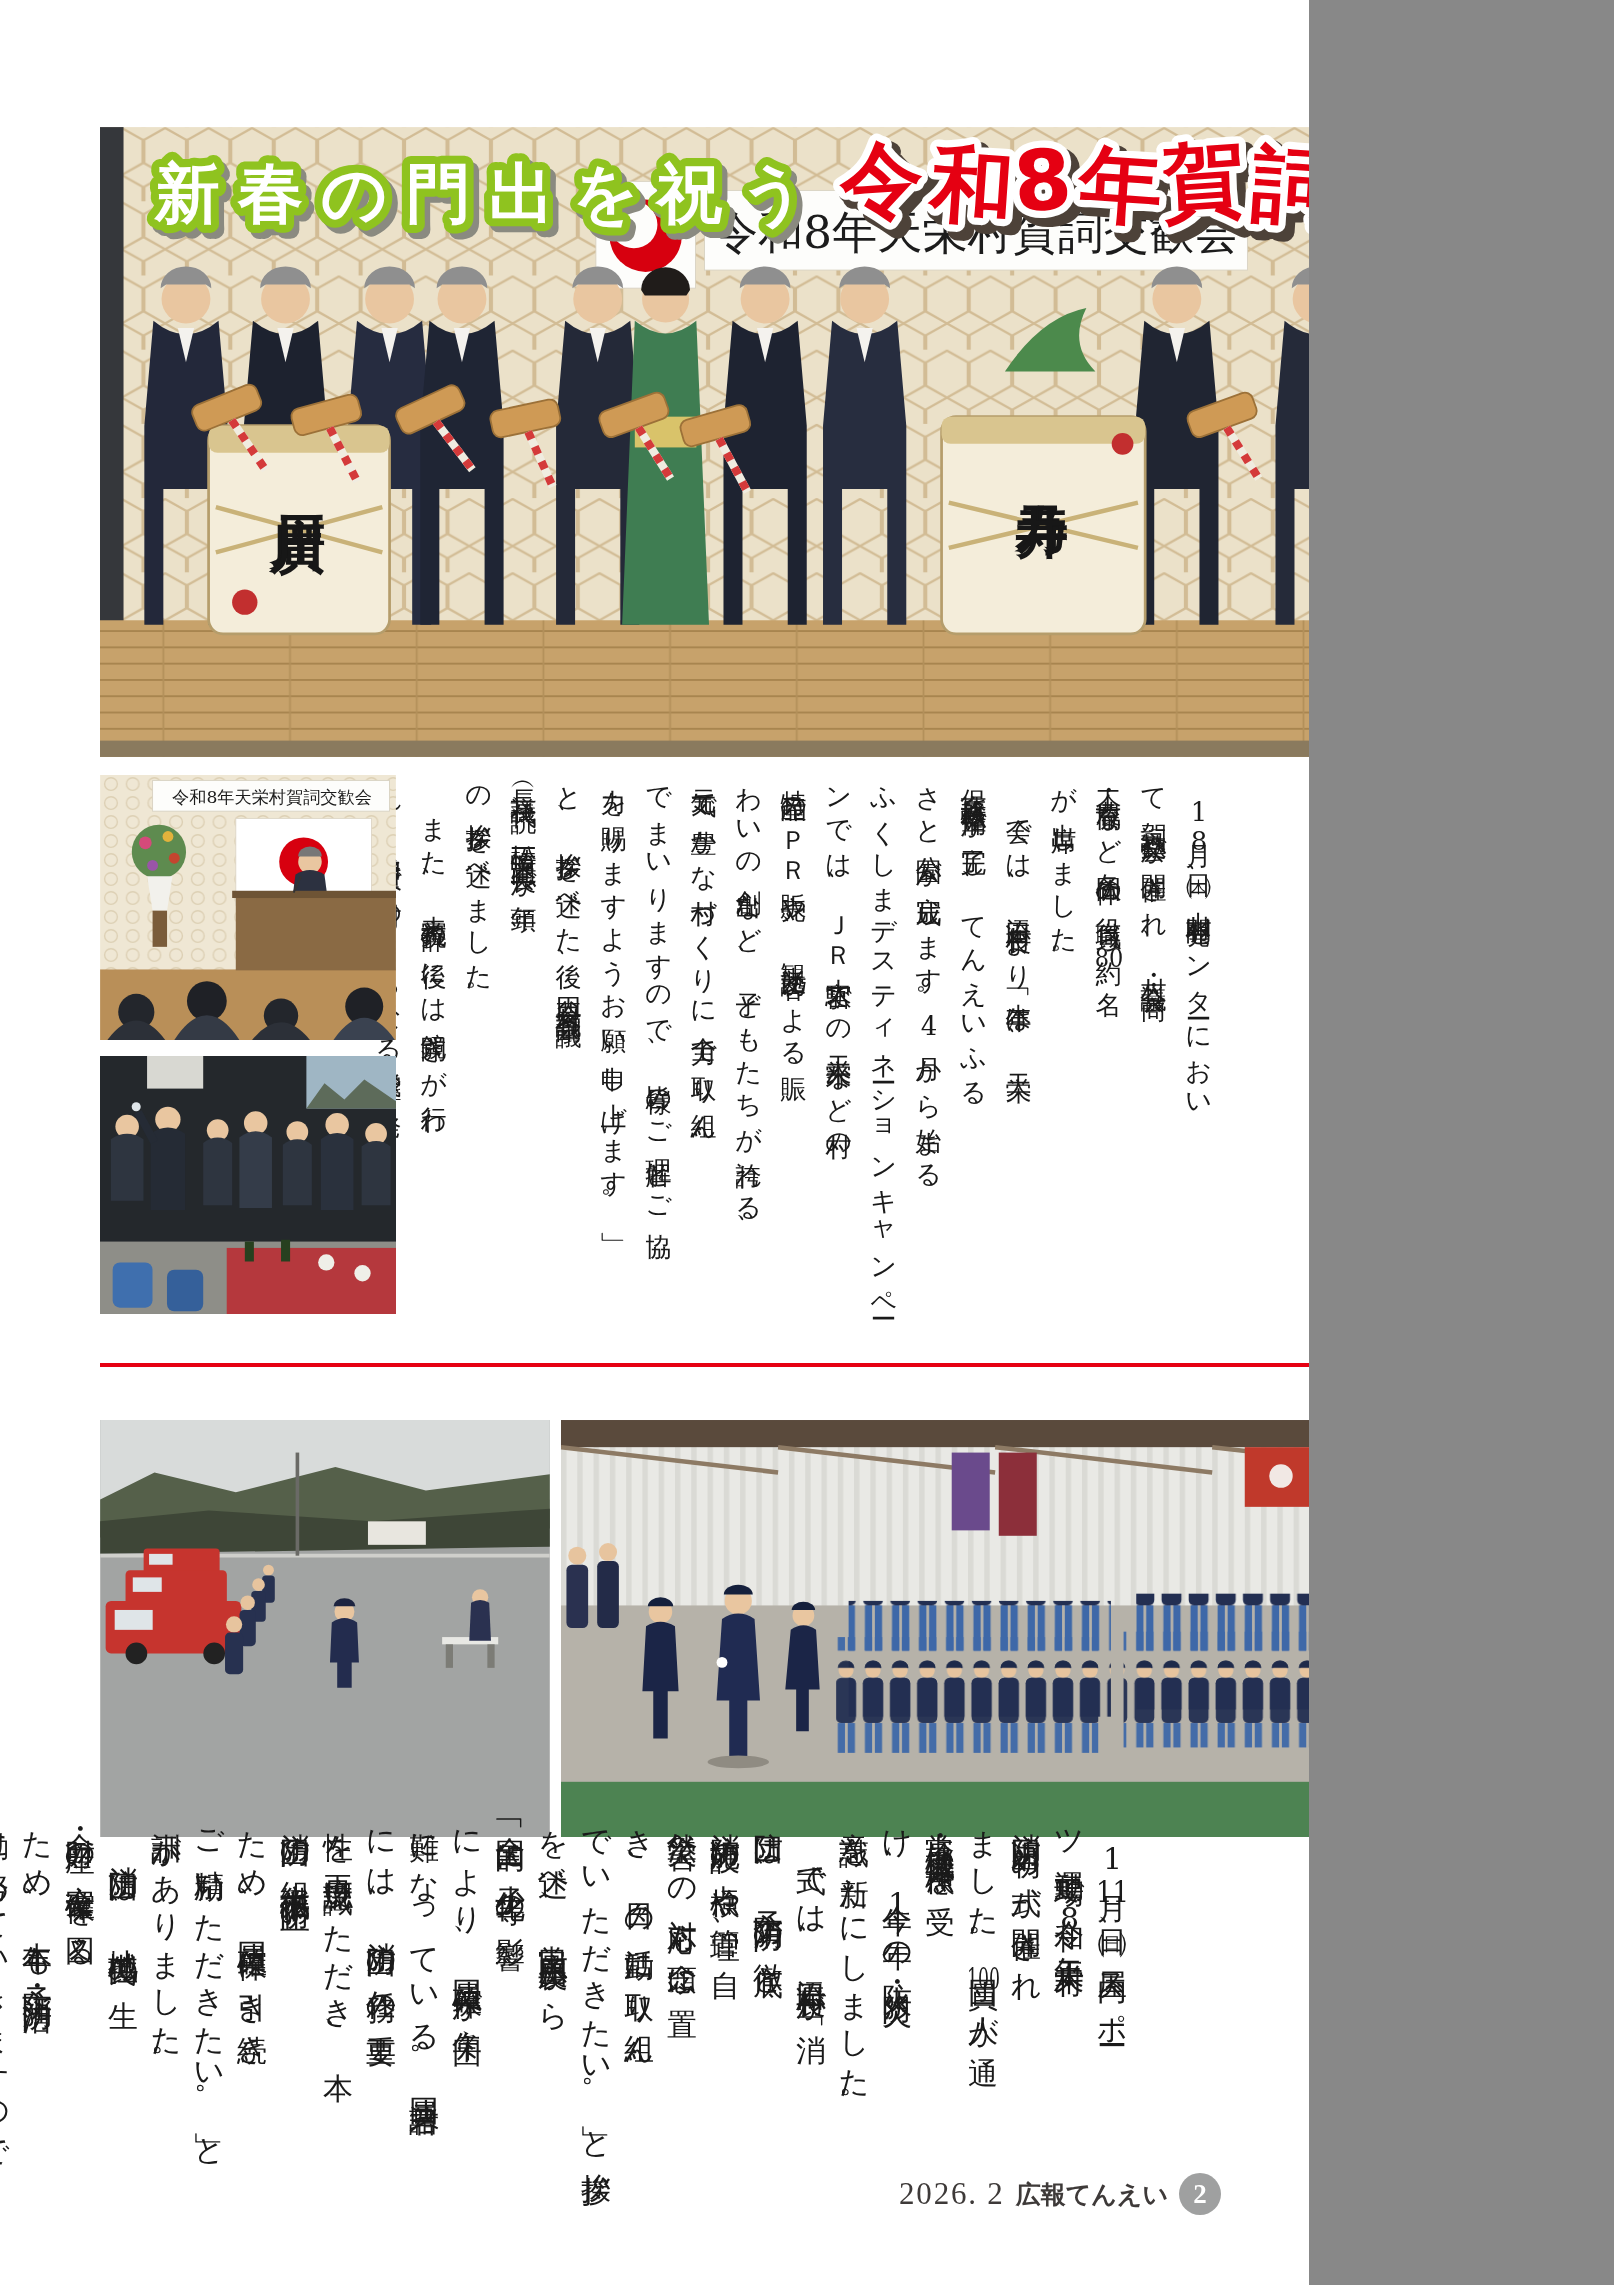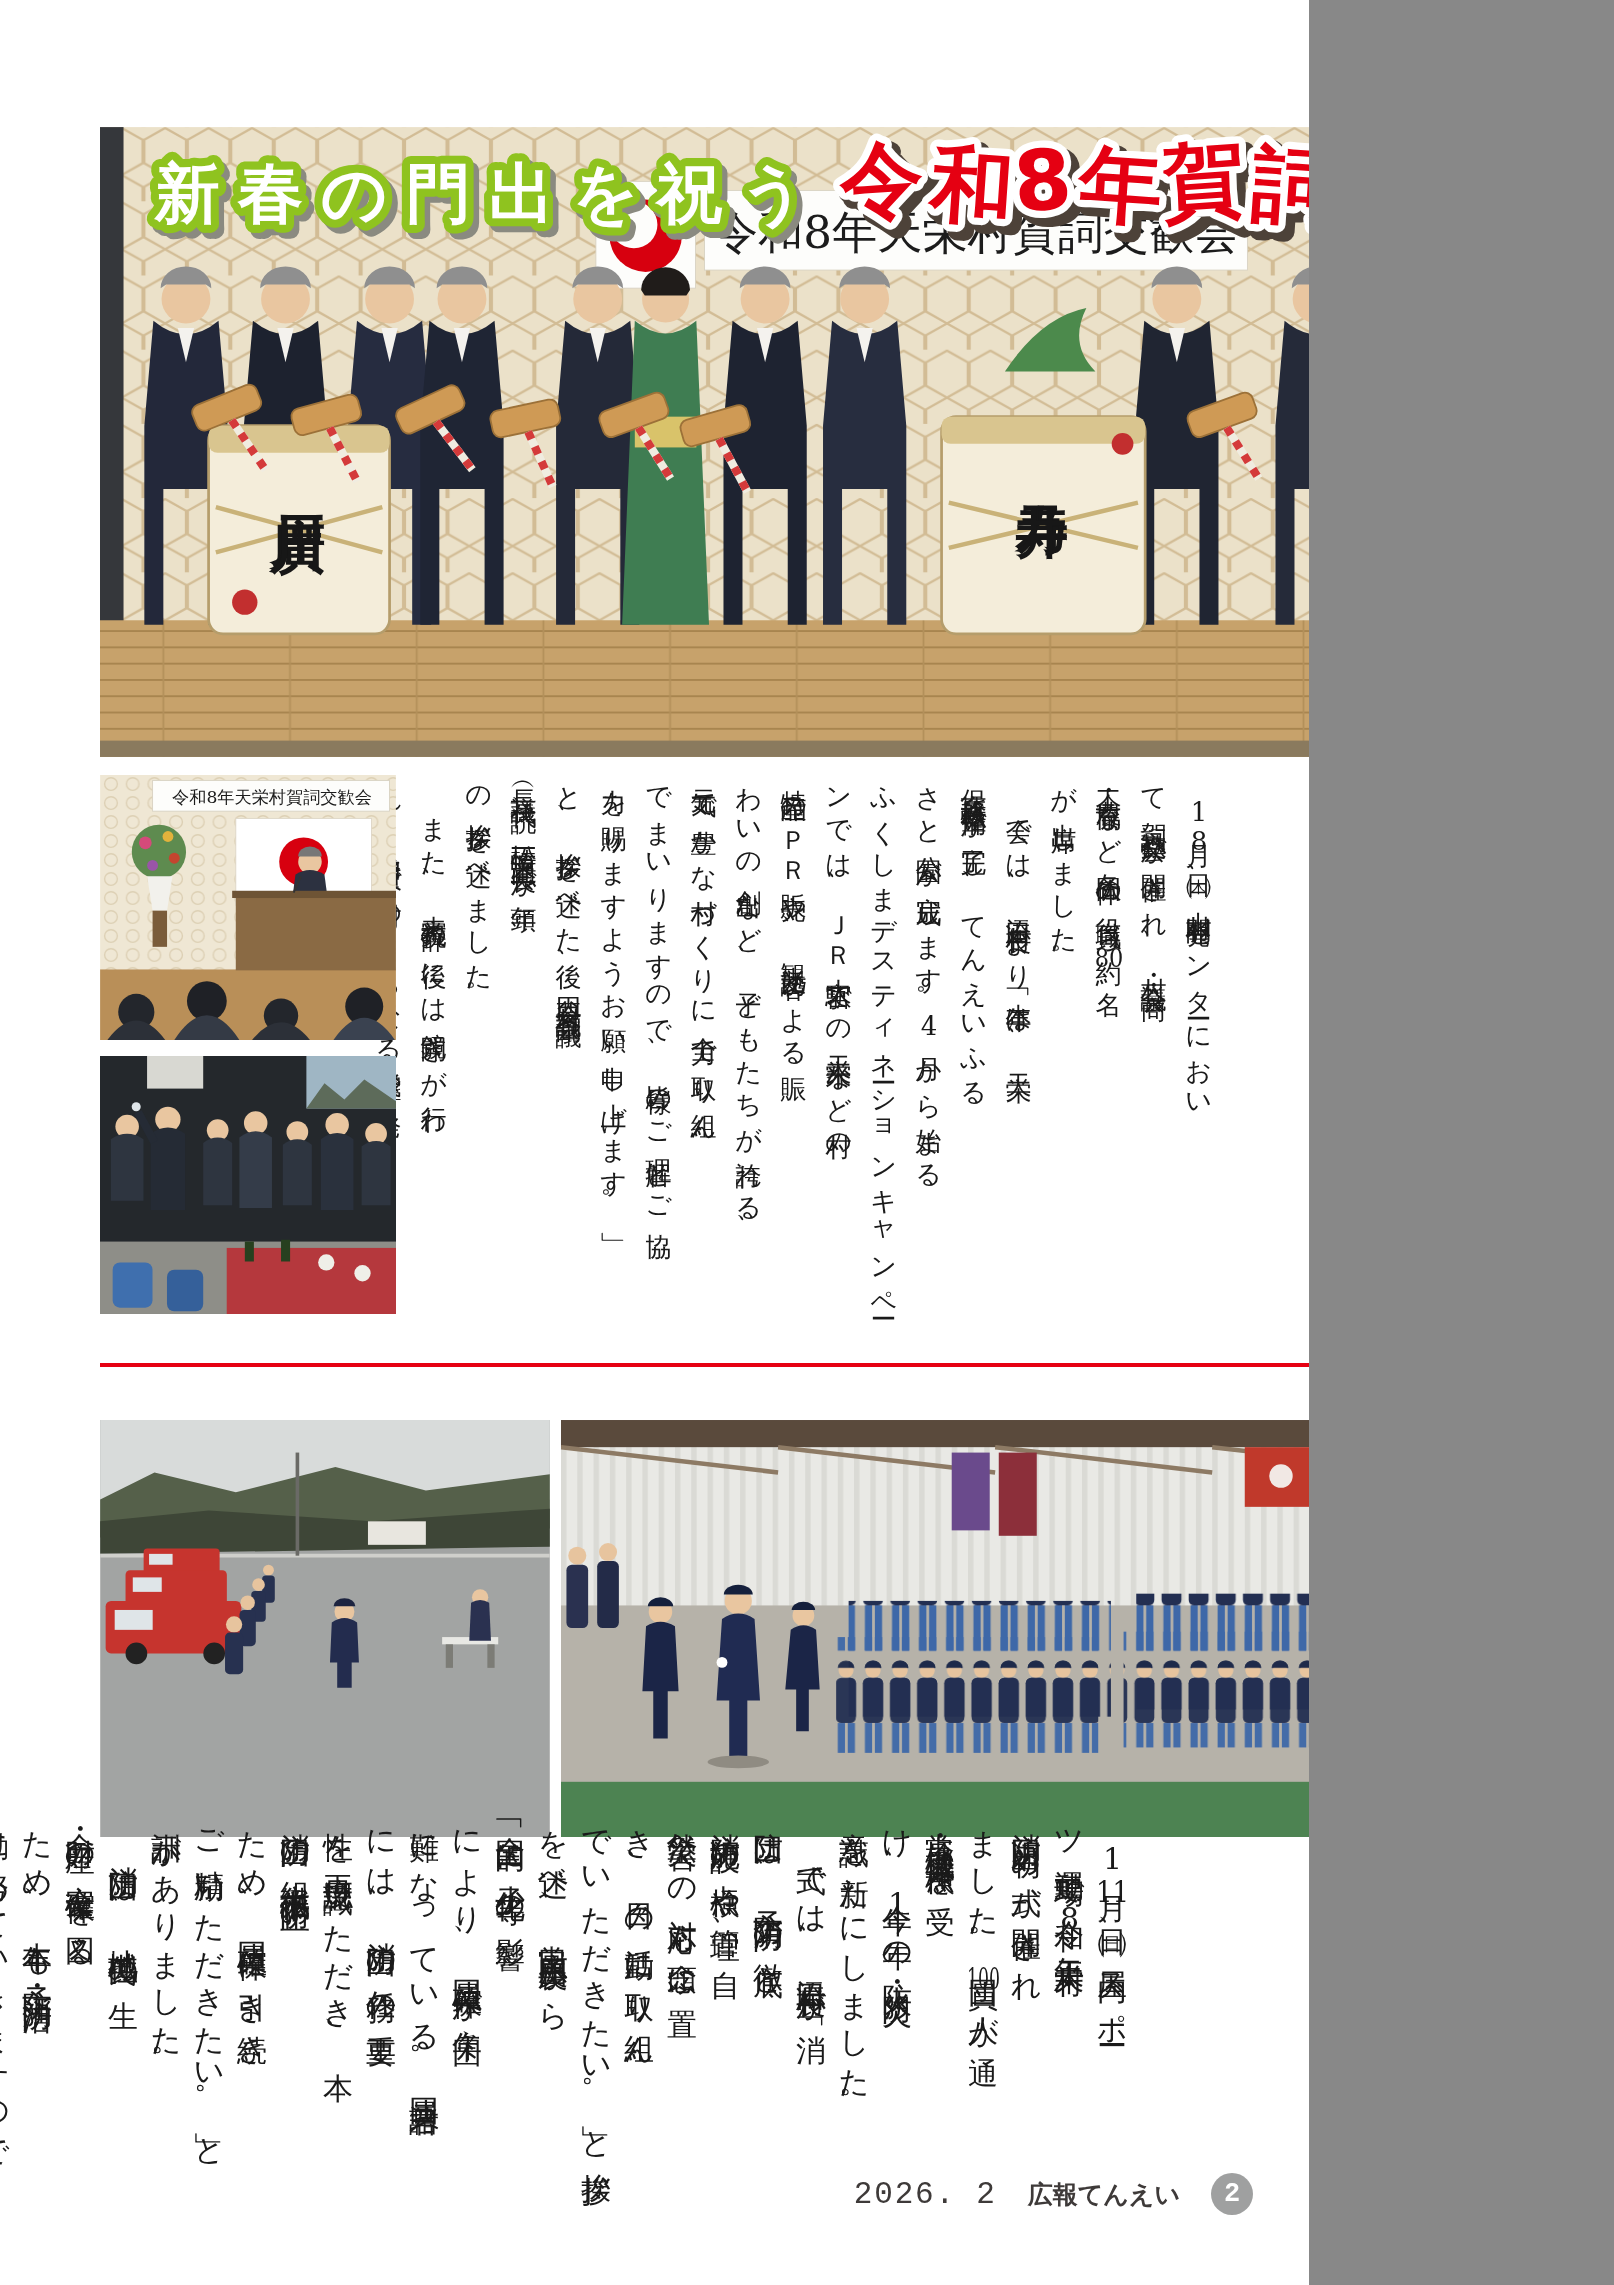--- a/index.html
+++ b/index.html
@@ -17,22 +17,22 @@
   .divider{position:absolute;left:100px;top:1363px;width:1418px;height:3.6px;background:var(--divider-red,#e60012);}
   
   .vb{position:absolute;left:1447px;display:flex;flex-direction:column;gap:7.2px;z-index:4;}
   .vb .cb{width:67px;display:flex;align-items:center;justify-content:center;color:#fff;
           font-family:"DejaVu Sans","Liberation Sans",sans-serif;font-weight:bold;border-radius:14.5px;
           box-shadow:5.4px 5.4px 0 rgba(74,70,62,.8);}
   .vb-red{top:1414px;}
   .vb-red .cb{height:63px;font-size:42px;background:var(--badge-red,#e5604a);}
   .vb-cyan{top:1857px;gap:5.4px;}
   .vb-cyan .cb{height:56px;font-size:38px;background:var(--badge-cyan,#3fc0cb);}
-  .footer{position:absolute;top:2173px;right:56px;display:flex;align-items:center;gap:31px;
-          font-family:Liberation Mono, monospace;color:#3e3a39;}
+  .footer{position:absolute;top:2173px;right:88px;display:flex;align-items:center;gap:11px;
+          font-family:Liberation Serif, serif;color:#3e3a39;}
   .footer .date{font-size:31px;letter-spacing:1.8px;}
   .footer .pub{font-size:25px;font-weight:bold;}
   .footer .pagenum{width:42px;height:42px;border-radius:50%;background:var(--footer-gray,#9fa0a0);
           color:#fff;display:flex;align-items:center;justify-content:center;font-size:27px;font-weight:bold;}
 </style>
 </head>
 <body>
 
 <div class="page">
 

